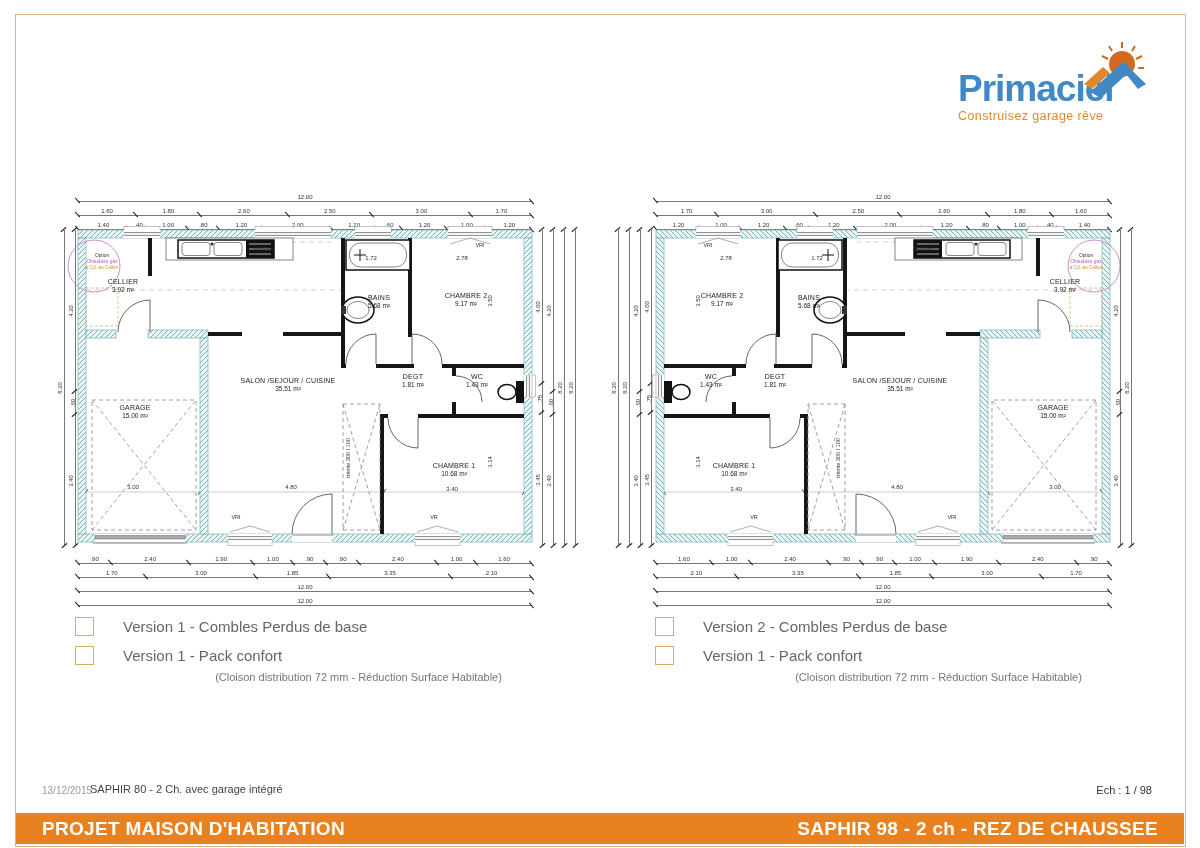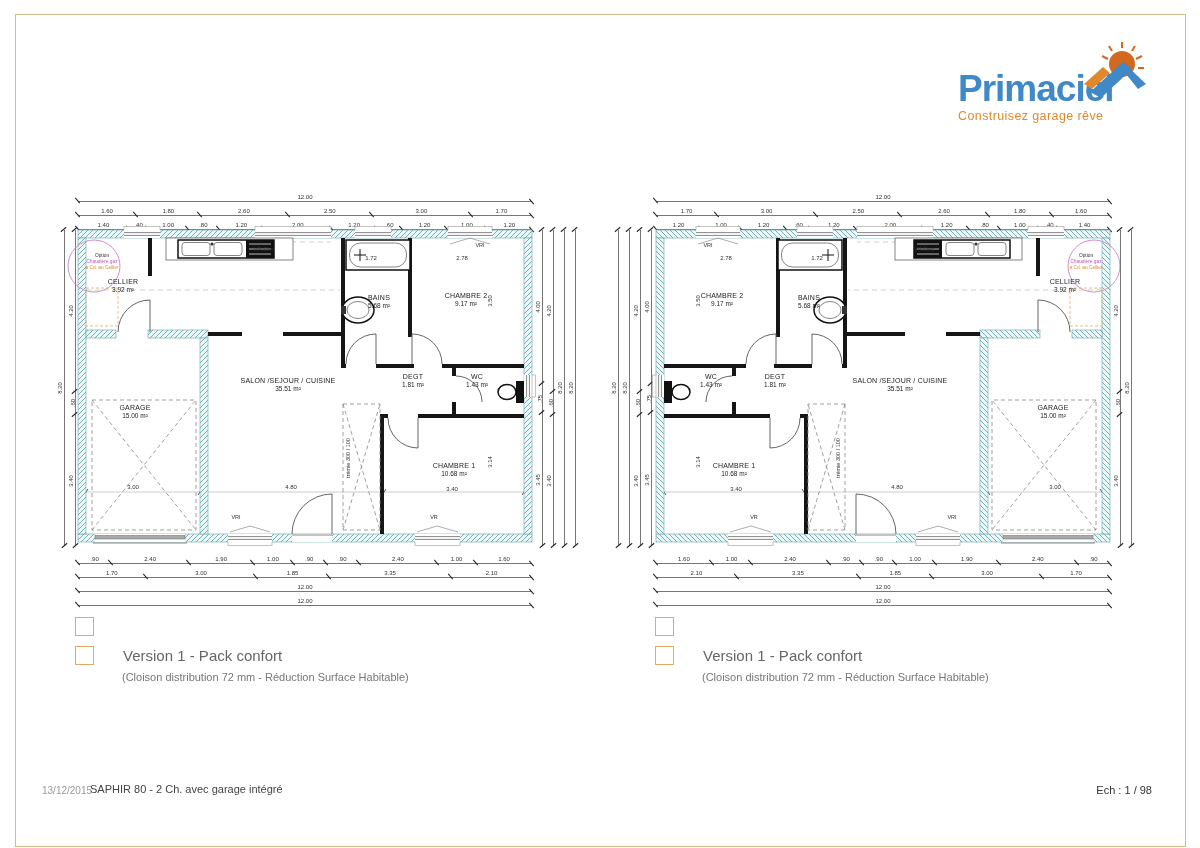--- a/index.html
+++ b/index.html
@@ -60,21 +60,21 @@
   .opt .o2{display:block;font-size:4.8px;color:#c44fc4;}
   .opt .o3{display:block;font-size:4.8px;color:#e08a2e;}
 
   
   .versions{position:absolute;top:617px;left:0;width:1200px;}
   .vcol{position:absolute;top:0;width:520px;}
   .vcol.vleft{left:75px;} .vcol.vright{left:655px;}
   .vrow{display:flex;align-items:center;margin-bottom:10px;}
   .chk{width:17px;height:17px;border:1px solid #ddab63;background:#fff;margin-right:29px;flex:none;}
   .vtext{font-size:15px;color:#666;}
-  .vnote{font-size:11px;color:#777;margin:-4px 0 0 47px;}
+  .vnote{font-size:11px;color:#777;margin:-4px 0 0 47px;text-align:center;}
 
   
   .f-date{position:absolute;left:42px;top:785px;font-size:10px;color:#999;}
   .f-doc{position:absolute;left:90px;top:783px;font-size:11px;color:#444;}
   .f-scale{position:absolute;right:48px;top:784px;font-size:11px;color:#333;}
   .orangebar{position:absolute;left:16px;top:813px;width:1168px;height:31px;background:#e8811e;
              display:flex;align-items:center;justify-content:space-between;padding:0 26px;box-sizing:border-box;}
   .orangebar .bl,.orangebar .br{color:#fff;font-size:19px;font-weight:bold;letter-spacing:.3px;}
 
   svg .hw{fill:url(#hz);stroke:#7aaeb4;stroke-width:.7;}
@@ -708,35 +708,41 @@
             <em>12.00</em>
           </span>
         </div>
     </div>
   </div>
 
   <div class="versions">
     <div class="vcol vleft">
       <div class="vrow">
         <span class="chk"></span>
+        <span class="vtext">Version 1 - Combles Perdus de base</span>
       </div>
       <div class="vrow">
         <span class="chk"></span>
         <span class="vtext">Version 1 - Pack confort</span>
       </div>
       <div class="vnote">(Cloison distribution 72 mm - Réduction Surface Habitable)</div>
     </div>
     <div class="vcol vright">
       <div class="vrow">
         <span class="chk"></span>
+        <span class="vtext">Version 2 - Combles Perdus de base</span>
       </div>
       <div class="vrow">
         <span class="chk"></span>
         <span class="vtext">Version 1 - Pack confort</span>
       </div>
       <div class="vnote">(Cloison distribution 72 mm - Réduction Surface Habitable)</div>
     </div>
   </div>
 
   <div class="f-date">13/12/2015</div>
   <div class="f-doc">SAPHIR 80 - 2 Ch. avec garage intégré</div>
   <div class="f-scale">Ech : 1 / 98</div>
+  <div class="orangebar">
+    <span class="bl">PROJET MAISON D'HABITATION</span>
+    <span class="br">SAPHIR 98 - 2 ch - REZ DE CHAUSSEE</span>
+  </div>
 </div>
 
 </body></html>

